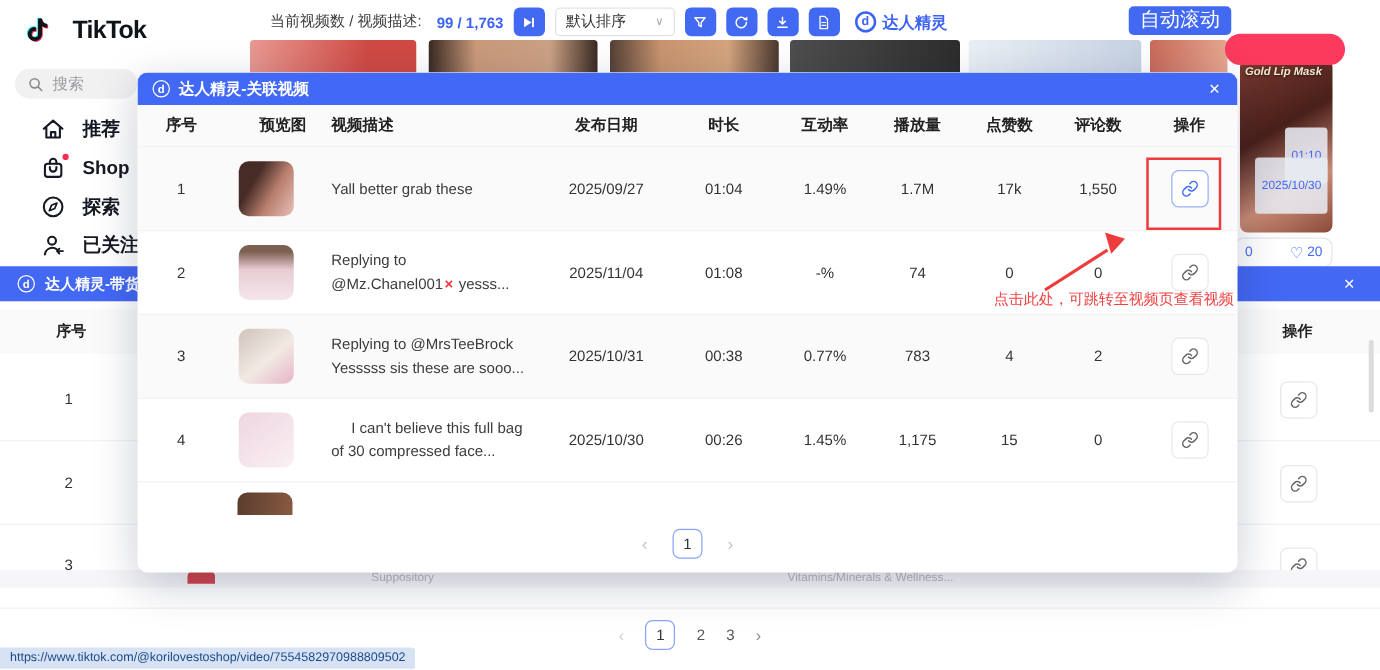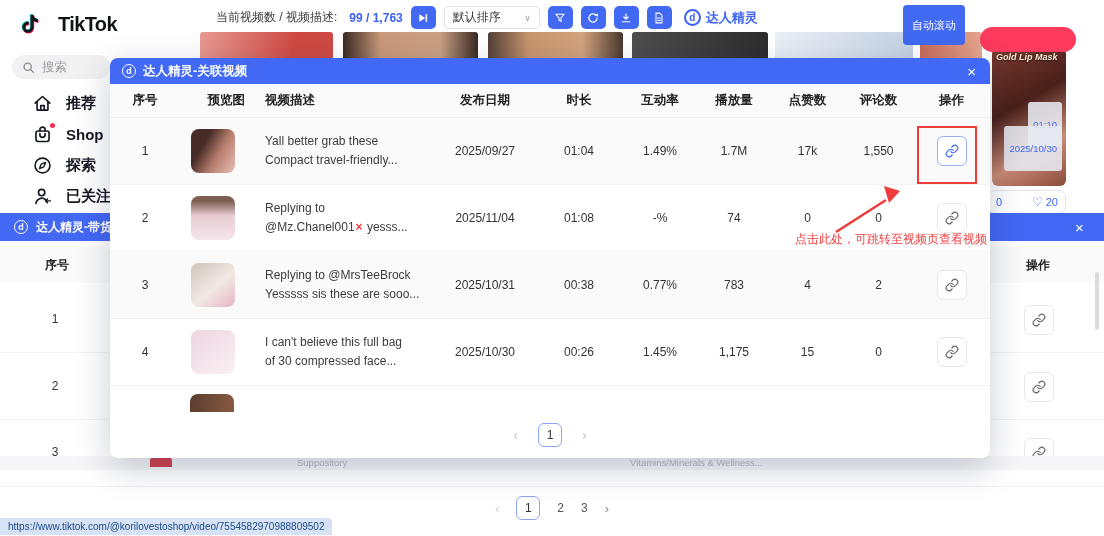--- a/index.html
+++ b/index.html
@@ -15,21 +15,21 @@
   .toolbar { left:216px; top:5px; height:25px; display:flex; align-items:center; gap:8px; z-index:4; }
   .count-label { font-size:12px; color:#3c3c3c; white-space:nowrap; }
   .count-value { font-size:12px; color:#3d63f5; font-weight:600; margin-left:4px; white-space:nowrap; }
   .blue-btn { width:25px; height:23px; border:none; border-radius:5px; background:#4169f2; display:flex; align-items:center; justify-content:center; cursor:pointer; }
   .dropdown { width:96px; height:23px; background:#fff; border:1px solid #e2e3e8; border-radius:4px; display:flex; align-items:center; justify-content:space-between; padding:0 8px; font-size:12px; color:#333; }
   .chev { color:#9aa0aa; font-size:9px; }
   .plugin-badge { display:flex; align-items:center; gap:5px; margin-left:4px; }
   .logo-ring { width:17px; height:17px; border:2px solid #3d63f5; border-radius:50%; color:#3d63f5; font-weight:bold; font-size:10px; display:flex; align-items:center; justify-content:center; }
   .logo-ring.white { border-color:#fff; color:#fff; width:14px; height:14px; font-size:9px; border-width:1.6px; }
   .plugin-name { font-size:13px; font-weight:bold; color:#3d63f5; }
-  .autoscroll { left:903px; top:5px; height:40px; background:#4169f2; color:#fff; font-size:11px; border:none; border-radius:4px; padding:0 9px; display:flex; align-items:center; z-index:4; cursor:pointer; }
+  .autoscroll { left:903px; top:5px; height:23px; background:#4169f2; color:#fff; font-size:16px; border:none; border-radius:4px; padding:0 9px; display:flex; align-items:center; z-index:4; cursor:pointer; }
   .topbtn { left:959px; top:5px; width:24px; height:24px; }
   .red-pill { left:980px; top:27px; width:96px; height:25px; background:#fb3a5d; border-radius:14px; z-index:3; }
 
   
   .searchbox { left:12px; top:55px; width:98px; height:24px; background:#f1f1f2; border-radius:12px; display:flex; align-items:center; gap:7px; padding:0 10px; z-index:2; }
   .search-ph { font-size:12.5px; color:#9a9ba1; }
   .side-nav { left:12px; top:88px; width:110px; z-index:2; }
   .side-item { height:31px; display:flex; align-items:center; gap:13px; padding-left:20px; cursor:pointer; }
   .side-item .lbl { font-size:15px; font-weight:bold; color:#161823; }
   .icon-wrap { position:relative; width:21px; height:21px; }
@@ -299,21 +299,20 @@
     <div class="mc c10">操作</div>
   </div>
 
   <div class="mrow">
     <div class="mc c1">1</div>
     <div class="mc c2">
         <div class="thumb t-r0"></div>
       </div>
     <div class="mc c3 desc">
       <span style="display:block;">Yall better grab these</span>
-      <span style="display:block;">Compact travel-friendly...</span>
     </div>
     <div class="mc c4">2025/09/27</div>
     <div class="mc c5">01:04</div>
     <div class="mc c6">1.49%</div>
     <div class="mc c7">1.7M</div>
     <div class="mc c8">17k</div>
     <div class="mc c9">1,550</div>
     <div class="mc c10">
         <button class="linkbtn hl-link">
       <svg width="14" height="14" viewBox="0 0 24 24" fill="none" stroke="currentColor" stroke-width="2" stroke-linecap="round">
@@ -373,21 +372,21 @@
     </button>
       </div>
   </div>
 
   <div class="mrow">
     <div class="mc c1">4</div>
     <div class="mc c2">
         <div class="thumb t-r3"></div>
       </div>
     <div class="mc c3 desc">
-      <span style="display:block;">I can't believe this full bag</span>
+      <span style="display:block;margin-left:16px;">I can't believe this full bag</span>
       <span style="display:block;">of 30 compressed face...</span>
     </div>
     <div class="mc c4">2025/10/30</div>
     <div class="mc c5">00:26</div>
     <div class="mc c6">1.45%</div>
     <div class="mc c7">1,175</div>
     <div class="mc c8">15</div>
     <div class="mc c9">0</div>
     <div class="mc c10">
         <button class="linkbtn">

